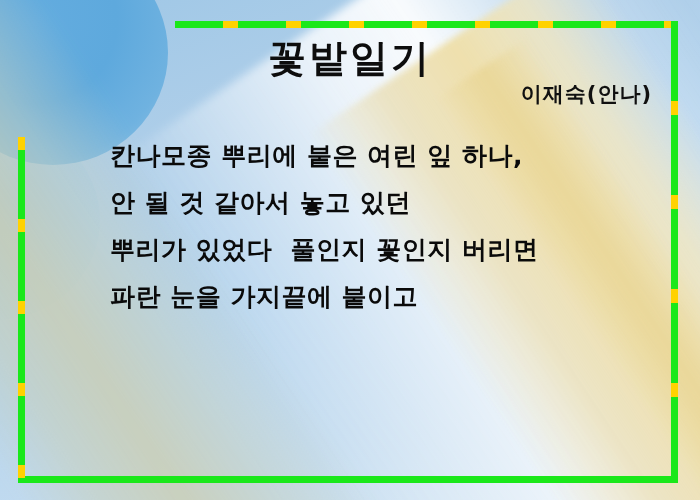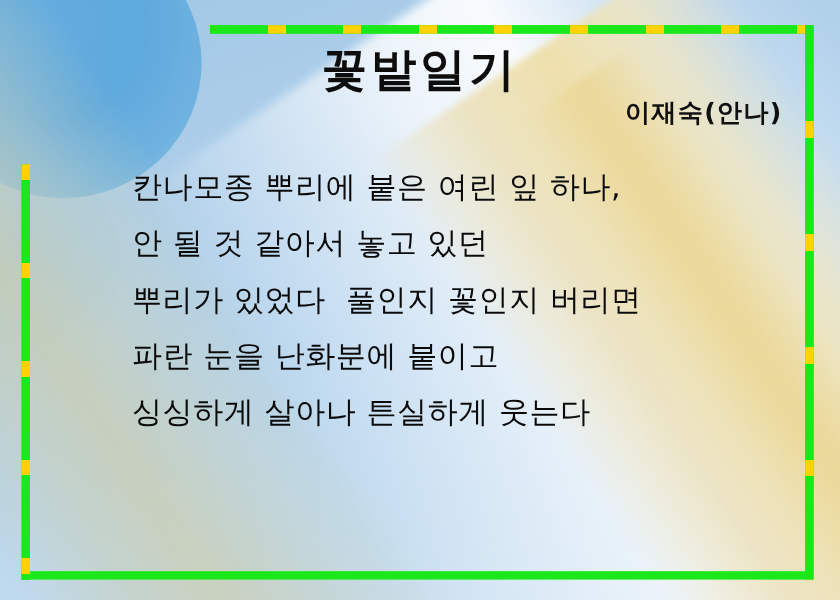--- a/index.html
+++ b/index.html
@@ -213,21 +213,21 @@
     color: #101010;
   }
   .poem-body {
     position: absolute;
     left: 110px;
     top: 132px;
     right: 40px;
   }
   .poem-line {
     font-size: 25px;
-    font-weight: 400;
+    font-weight: 700;
     letter-spacing: 0.5px;
     color: #0a0a0a;
     line-height: 47px;
     white-space: pre;
   }
 </style>
 </head>
 <body>
 
 <div class="slide">
@@ -250,18 +250,17 @@
   <div class="content">
 
     <div class="poem-title">꽃밭일기</div>
 
     <div class="poem-author">이재숙(안나)</div>
 
     <div class="poem-body">
       <div class="poem-line">칸나모종 뿌리에 붙은 여린 잎 하나,</div>
       <div class="poem-line">안 될 것 같아서 놓고 있던</div>
       <div class="poem-line">뿌리가 있었다  풀인지 꽃인지 버리면</div>
-      <div class="poem-line">파란 눈을 난화분에 붙이고</div>
-      <div class="poem-line">싱싱하게 살아나 튼실하게 웃는다</div>
+      <div class="poem-line">파란 눈을 가지끝에 붙이고</div>
     </div>
 
   </div>
 </div>
 
 </body></html>

